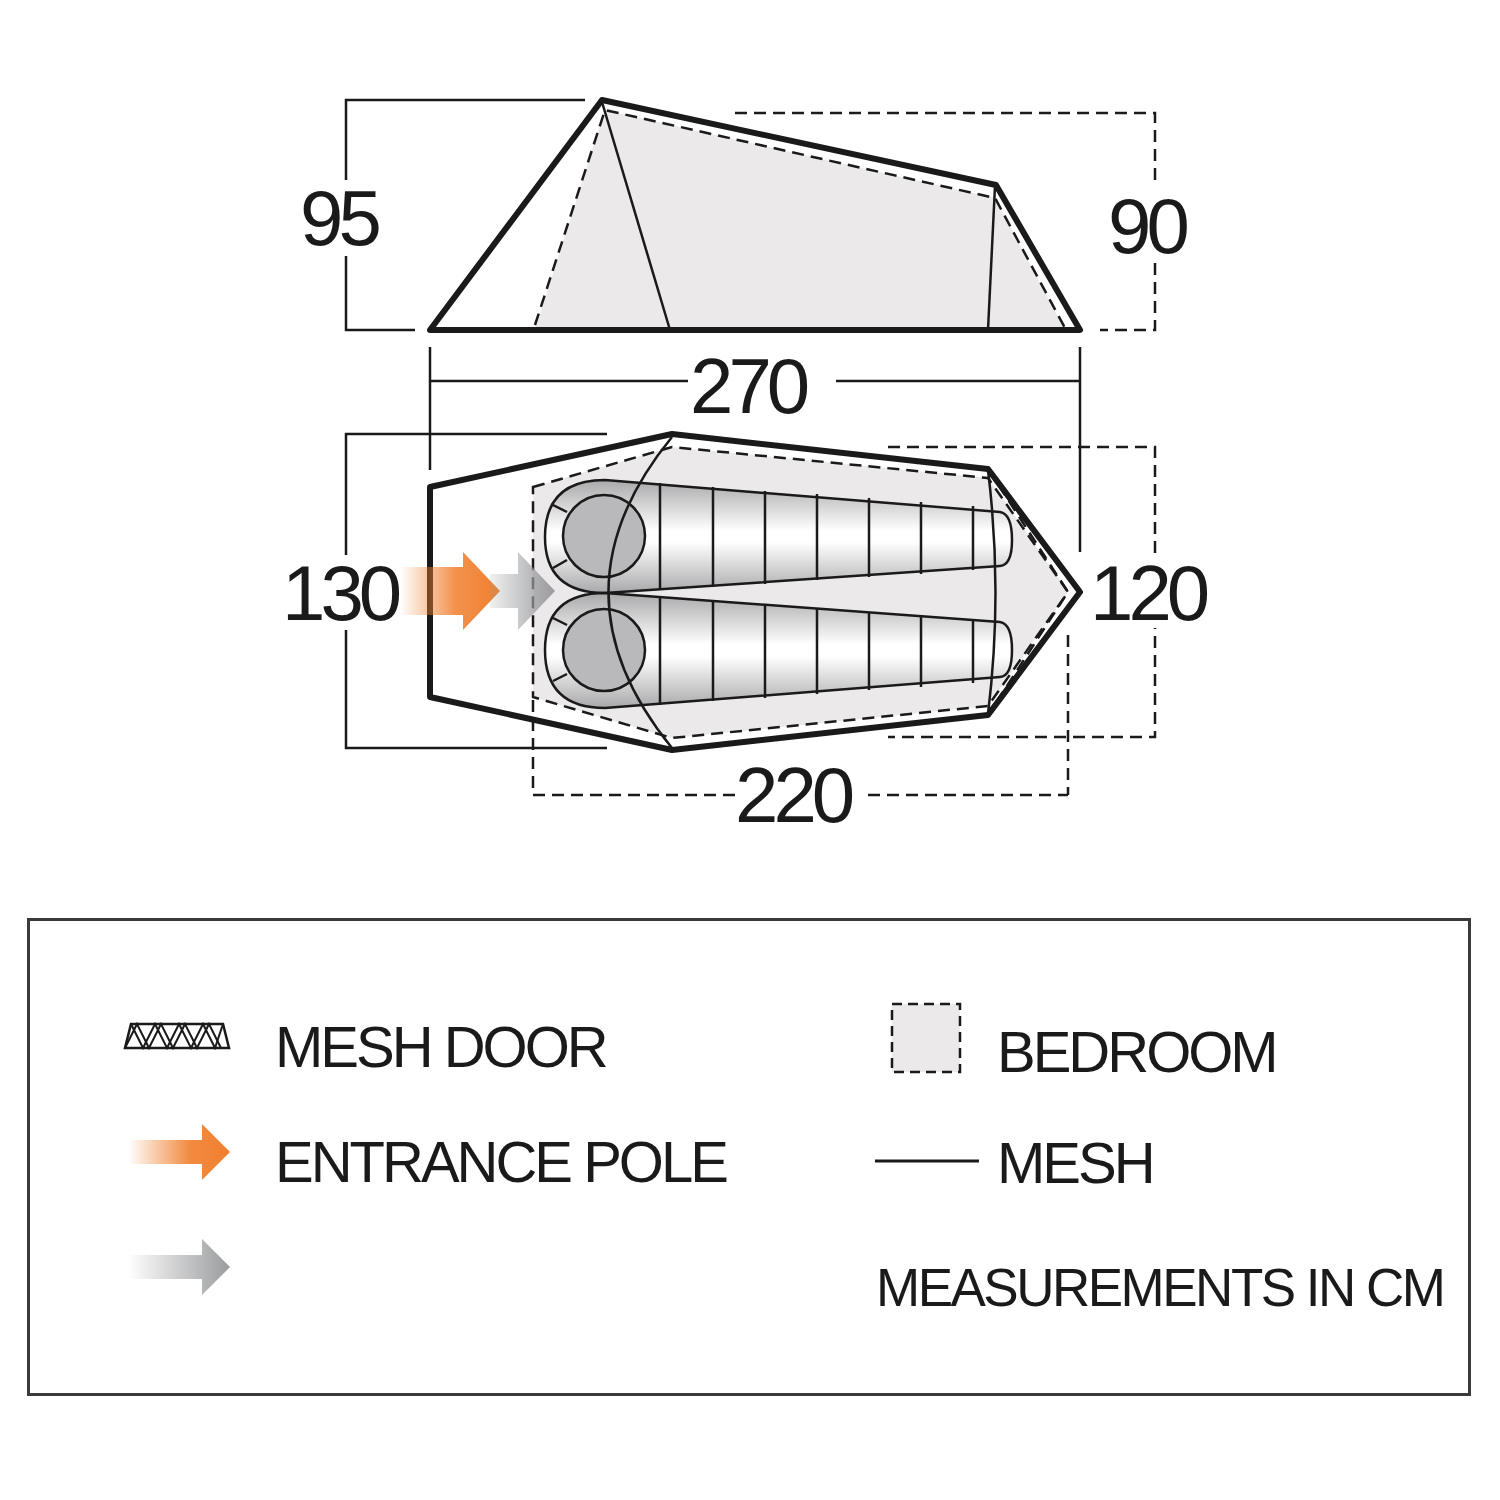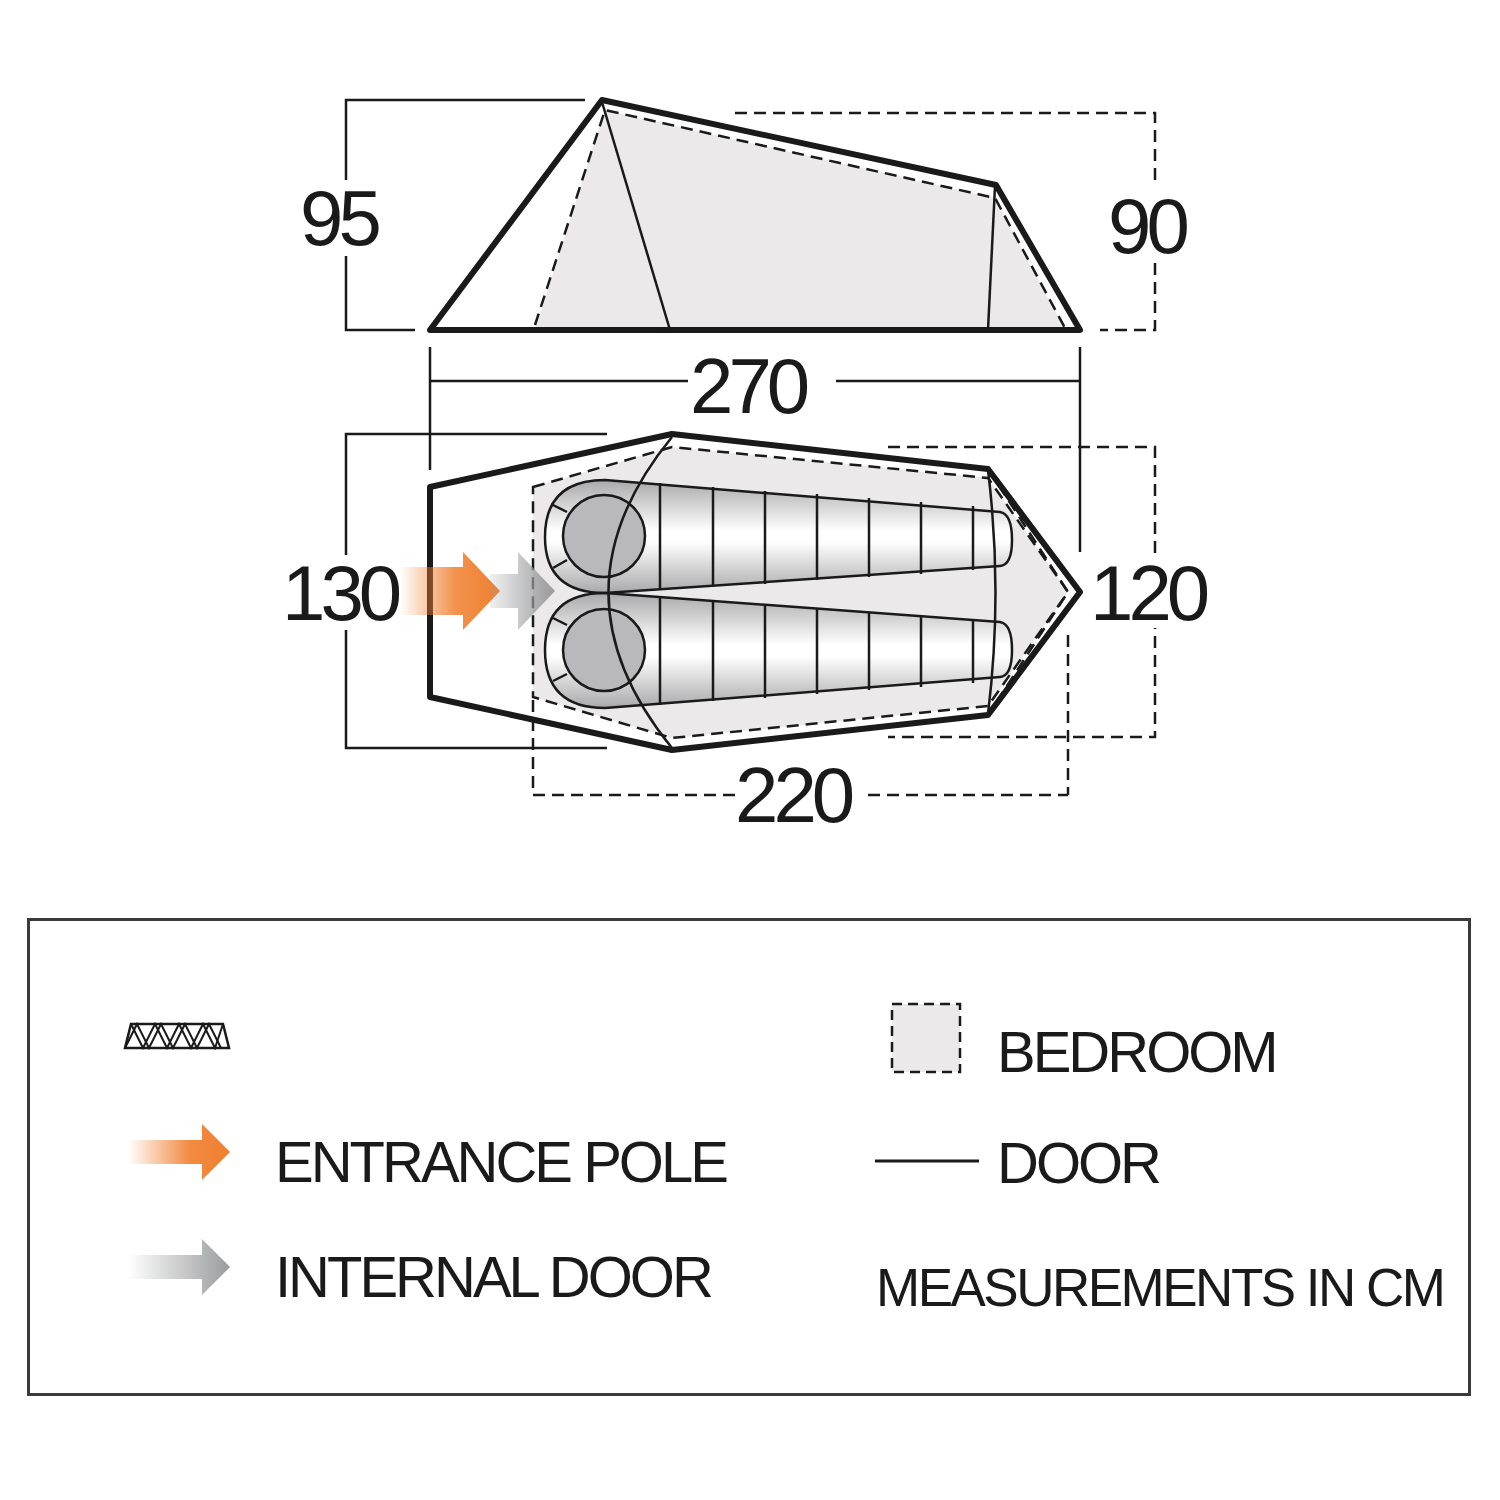--- a/index.html
+++ b/index.html
@@ -129,20 +129,21 @@
   </g>
 </svg>
 
 <div id="legend">
 
   <svg class="lg-icon" style="left:93px;top:101px" width="108" height="28" viewBox="0 0 108 28">
     <polygon points="8,2 100,2 106,26 2,26" fill="none" stroke="#1a1a1a" stroke-width="2.5"></polygon>
     <polyline points="8,2 20,26 32,2 44,26 56,2 68,26 80,2 92,26 100,2" fill="none" stroke="#1a1a1a" stroke-width="2"></polyline>
     <polyline points="2,26 14,2 26,26 38,2 50,26 62,2 74,26 86,2 98,26" fill="none" stroke="#1a1a1a" stroke-width="2"></polyline>
   </svg>
+  <span class="lg-label" style="left:245px;top:97px">MESH DOOR</span>
 
   <svg class="lg-icon" style="left:98px;top:203px" width="104" height="56" viewBox="0 0 104 56">
     <defs>
       <linearGradient id="lgOrange" x1="0" y1="0" x2="1" y2="0">
         <stop offset="0" stop-color="#f07f2e" stop-opacity="0"></stop>
         <stop offset="0.6" stop-color="#f07f2e" stop-opacity="0.9"></stop>
         <stop offset="1" stop-color="#f07f2e"></stop>
       </linearGradient>
     </defs>
     <polygon points="0,16 74,16 74,0 102,28 74,56 74,40 0,40" fill="url(#lgOrange)"></polygon>
@@ -151,26 +152,25 @@
 
   <svg class="lg-icon" style="left:98px;top:318px" width="104" height="56" viewBox="0 0 104 56">
     <defs>
       <linearGradient id="lgGray" x1="0" y1="0" x2="1" y2="0">
         <stop offset="0" stop-color="#9a9b9d" stop-opacity="0"></stop>
         <stop offset="1" stop-color="#9a9b9d"></stop>
       </linearGradient>
     </defs>
     <polygon points="0,16 74,16 74,0 102,28 74,56 74,40 0,40" fill="url(#lgGray)"></polygon>
   </svg>
-  <span class="lg-label" style="left:245px;top:327px">INTERNAL DOOR</span>
 
   <svg class="lg-icon" style="left:859px;top:80px" width="74" height="74" viewBox="0 0 74 74">
     <rect x="3" y="3" width="68" height="68" fill="#ebe9ea" stroke="#1a1a1a" stroke-width="2.5" stroke-dasharray="10,6"></rect>
   </svg>
   <span class="lg-label" style="left:967px;top:102px">BEDROOM</span>
 
   <svg class="lg-icon" style="left:845px;top:237px" width="104" height="6" viewBox="0 0 104 6">
     <line x1="0" y1="3" x2="104" y2="3" stroke="#1a1a1a" stroke-width="3"></line>
   </svg>
-  <span class="lg-label" style="left:967px;top:213px">DOOR</span>
+  <span class="lg-label" style="left:967px;top:213px">MESH</span>
 
   <span class="lg-note" style="left:846px;top:340px">MEASUREMENTS IN CM</span>
 </div>
 
 </body></html>

